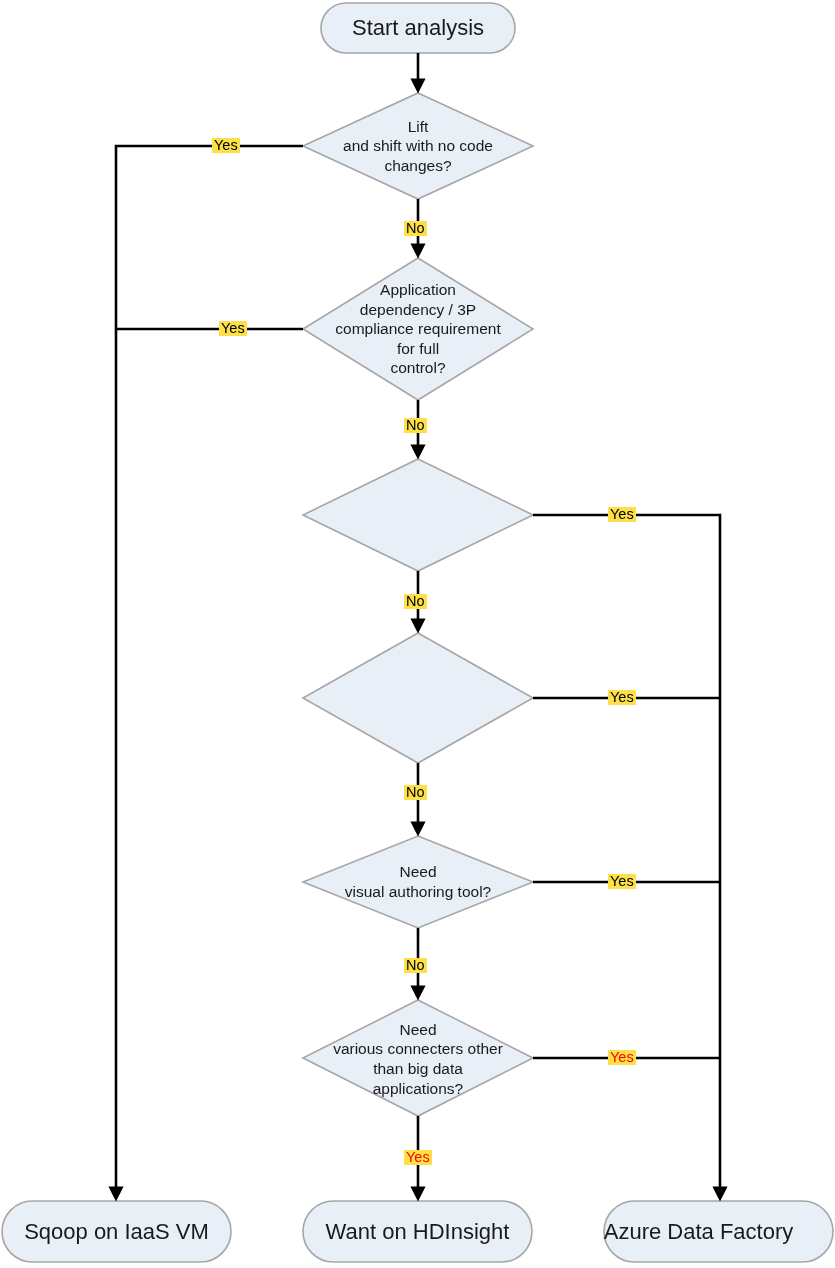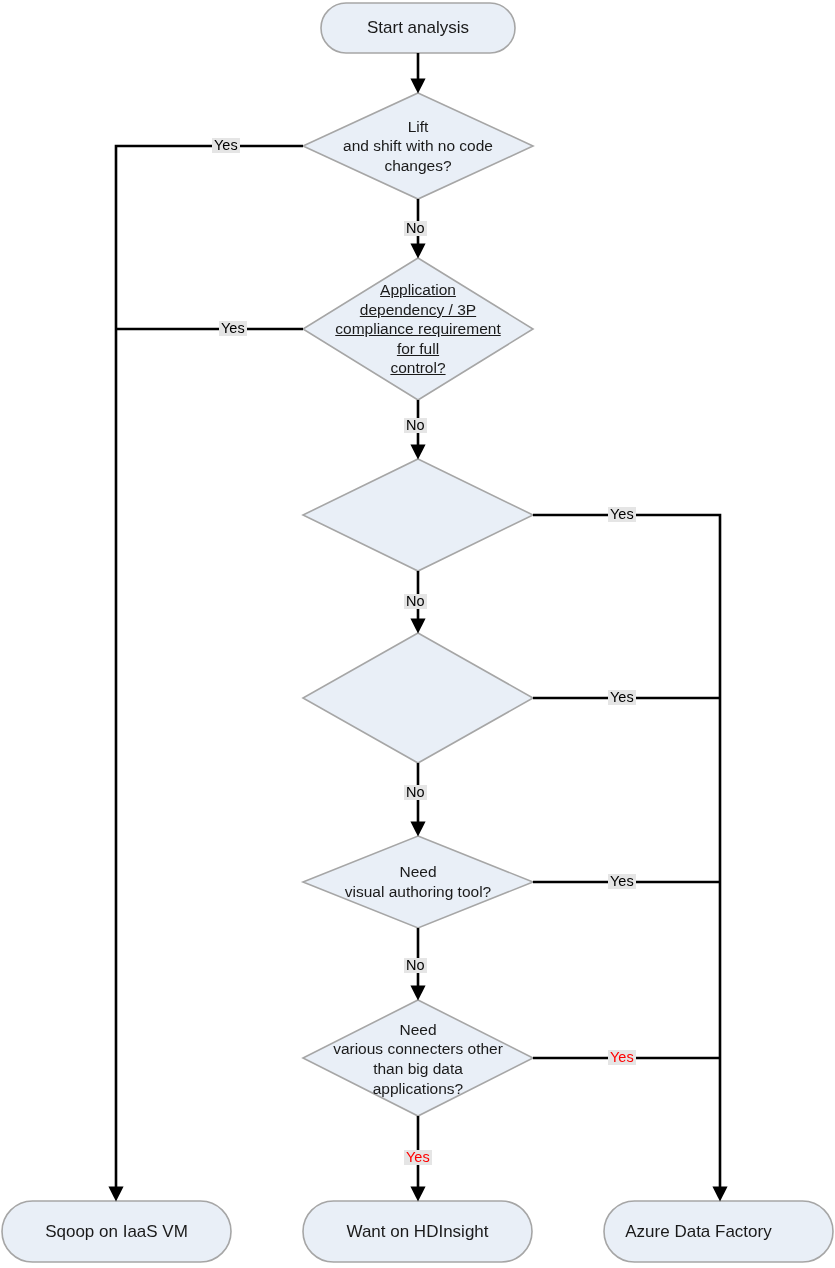--- a/index.html
+++ b/index.html
@@ -32,27 +32,27 @@
     align-items: center;
     justify-content: center;
     text-align: center;
     color: #1a1a1a;
     font-size: 15.5px;
     line-height: 1.26;
     white-space: pre-line;
     pointer-events: none;
   }
   .terminal-label {
-    font-size: 17px;
+    font-size: 22px;
   }
   .edge-label {
     position: absolute;
     font-size: 14.5px;
     color: #000000;
-    background: #e5e5e5;
+    background: #fde047;
     padding: 0 2px;
     line-height: 1;
     white-space: nowrap;
   }
   .edge-label.red {
     color: #ff0000;
   }
 </style>
 </head>
 <body>
@@ -113,21 +113,21 @@
       <path d="M 533 1058 L 720 1058"></path>
     </g>
   </svg>
 
   <div class="node-label terminal-label" style="left:321px; top:3px; width:194px; height:50px;">Start analysis</div>
 
   <div class="node-label" style="left:298px; top:110px; width:240px; height:72px;">Lift
 and shift with no code
 changes?</div>
 
-  <div class="node-label" style="left:298px; top:272px; width:240px; height:114px;text-decoration:underline;">Application
+  <div class="node-label" style="left:298px; top:272px; width:240px; height:114px;">Application
 dependency / 3P
 compliance requirement
 for full
 control?</div>
 
 
 
   <div class="node-label" style="left:298px; top:857px; width:240px; height:50px;">Need
 visual authoring tool?</div>
 

